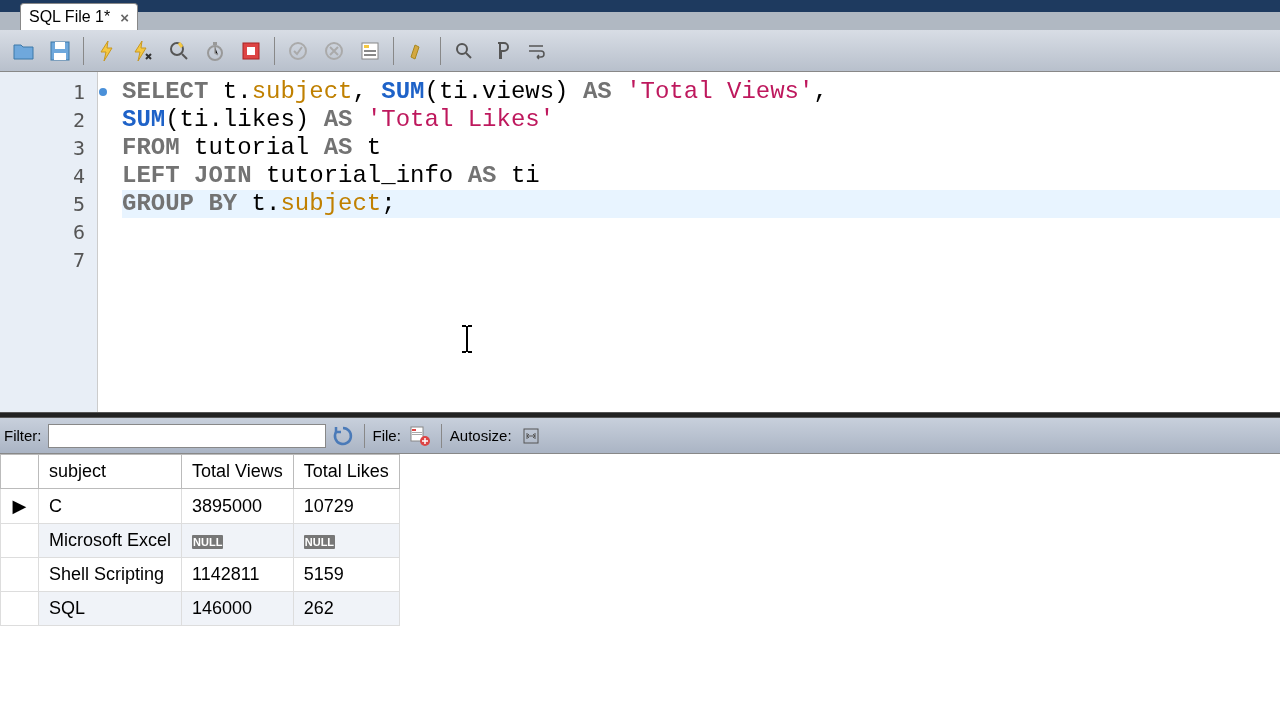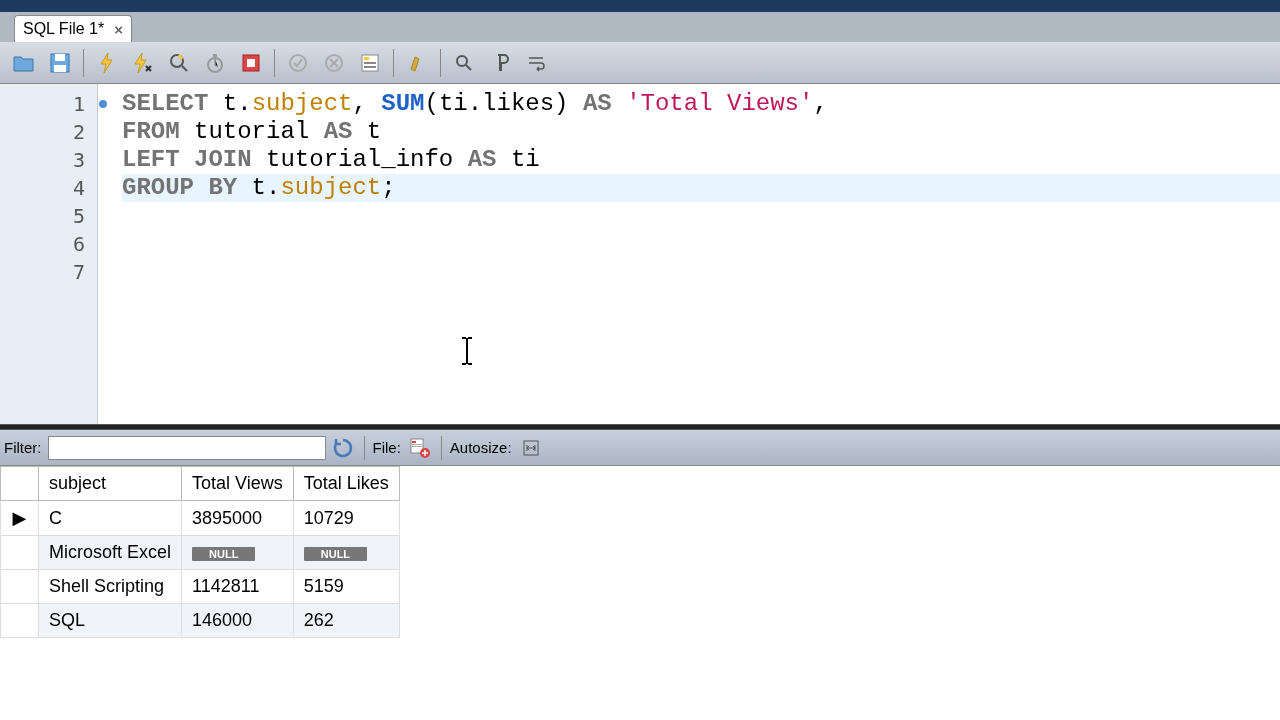--- a/index.html
+++ b/index.html
@@ -1,20 +1,20 @@
 <!DOCTYPE html>
 <html><head>
 <meta charset="utf-8">
 <style>
   * { box-sizing: border-box; margin: 0; padding: 0; }
   body { font-family: "Segoe UI", Arial, sans-serif; font-size: 14px; background: #fff; width: 1280px; height: 720px; overflow: hidden; }
   
   .title-bar { background: #1e3a5f; height: 12px; width: 100%; }
   
-  .tab-bar { background: #b0b8c2; height: 30px; display: flex; align-items: flex-end; padding-left: 14px; }
+  .tab-bar { background: #b0b8c2; height: 18px; display: flex; align-items: flex-end; padding-left: 20px; }
   .tab { background: #fff; border: 1px solid #888; border-bottom: none; border-radius: 4px 4px 0 0; padding: 4px 8px; display: flex; align-items: center; font-size: 16px; }
   .tab-close { margin-left: 10px; color: #666; font-weight: bold; cursor: pointer; font-size: 15px; }
   
   .toolbar { background: linear-gradient(#d8dde5, #b8c0cc); height: 42px; display: flex; align-items: center; padding: 0 8px; gap: 4px; border-bottom: 1px solid #888; }
   .toolbar-btn { width: 32px; height: 32px; display: flex; align-items: center; justify-content: center; border-radius: 2px; cursor: pointer; }
   .toolbar-sep { width: 1px; height: 28px; background: #888; margin: 0 3px; }
   
   .editor-area { display: flex; height: 340px; background: #fff; position: relative; }
   .gutter { width: 98px; background: #e8eef6; border-right: 1px solid #ccc; padding-top: 6px; }
   .gutter-line { height: 28px; display: flex; align-items: center; justify-content: flex-end; padding-right: 12px; color: #555; font-family: monospace; font-size: 20px; position: relative; }
@@ -36,21 +36,21 @@
   .filter-input { width: 278px; height: 24px; border: 1px solid #888; padding: 0 4px; background: #fff; }
   .rt-btn { width: 26px; height: 26px; display: flex; align-items: center; justify-content: center; cursor: pointer; }
   .rt-sep { width: 1px; height: 24px; background: #888; margin: 0 4px; }
   
   .grid { user-select: none; }
   .grid table { border-collapse: collapse; }
   .grid th { background: #fff; border: 1px solid #bbb; padding: 6px 10px; font-weight: normal; text-align: left; font-size: 18px; }
   .grid td { border: 1px solid #ddd; padding: 6px 10px; font-size: 18px; background: #f0f3f8; }
   .grid tr.odd td { background: #fff; }
   .row-indicator { width: 38px; background: #fff !important; text-align: center; border: 1px solid #bbb; }
-  .null-badge { display: inline-block; background: #777; color: #fff; font-size: 11px; font-weight: bold; padding: 1px 17px; border-radius: 1px; }
+  .null-badge { display: inline-block; background: #777; color: #fff; font-size: 11px; font-weight: bold; padding: 1px 1px; border-radius: 1px; }
   .corner-cell { width: 38px; background: #fff; border: 1px solid #bbb; }
 </style>
 </head>
 <body>
 
 <div class="title-bar"></div>
 
 <div class="tab-bar">
   <div class="tab">
     <span>SQL File 1*</span>
@@ -153,21 +153,22 @@
   <div class="gutter" id="gutter">
       <div class="gutter-line">1<span class="gutter-dot"></span></div>
       <div class="gutter-line">2</div>
       <div class="gutter-line">3</div>
       <div class="gutter-line">4</div>
       <div class="gutter-line">5</div>
       <div class="gutter-line">6</div>
       <div class="gutter-line">7</div>
     </div>
   <div class="code-area" id="code">
-      <div class="code-line"><span class="kw">SELECT</span><span> t.</span><span class="ident">subject</span><span>, </span><span class="fn">SUM</span><span>(ti.likes) </span><span class="kw">AS</span><span> </span><span class="str">'Total Views'</span><span>,</span></div>
+      <div class="code-line"><span class="kw">SELECT</span><span> t.</span><span class="ident">subject</span><span>, </span><span class="fn">SUM</span><span>(ti.views) </span><span class="kw">AS</span><span> </span><span class="str">'Total Views'</span><span>,</span></div>
+      <div class="code-line"><span class="fn">SUM</span><span>(ti.likes) </span><span class="kw">AS</span><span> </span><span class="str">'Total Likes'</span></div>
       <div class="code-line"><span class="kw">FROM</span><span> tutorial </span><span class="kw">AS</span><span> t</span></div>
       <div class="code-line"><span class="kw">LEFT JOIN</span><span> tutorial_info </span><span class="kw">AS</span><span> ti</span></div>
       <div class="code-line highlight-line"><span class="kw">GROUP BY</span><span> t.</span><span class="ident">subject</span><span>;</span></div>
       <div class="code-line"></div>
     </div>
   <div class="text-cursor-icon" style="left:460px; top:252px;">
     <svg width="14" height="30" viewBox="0 0 14 30">
         <path d="M2 2 h4 M8 2 h4 M7 2 v26 M2 28 h4 M8 28 h4" stroke="#000" stroke-width="2"></path>
       </svg>
   </div>

